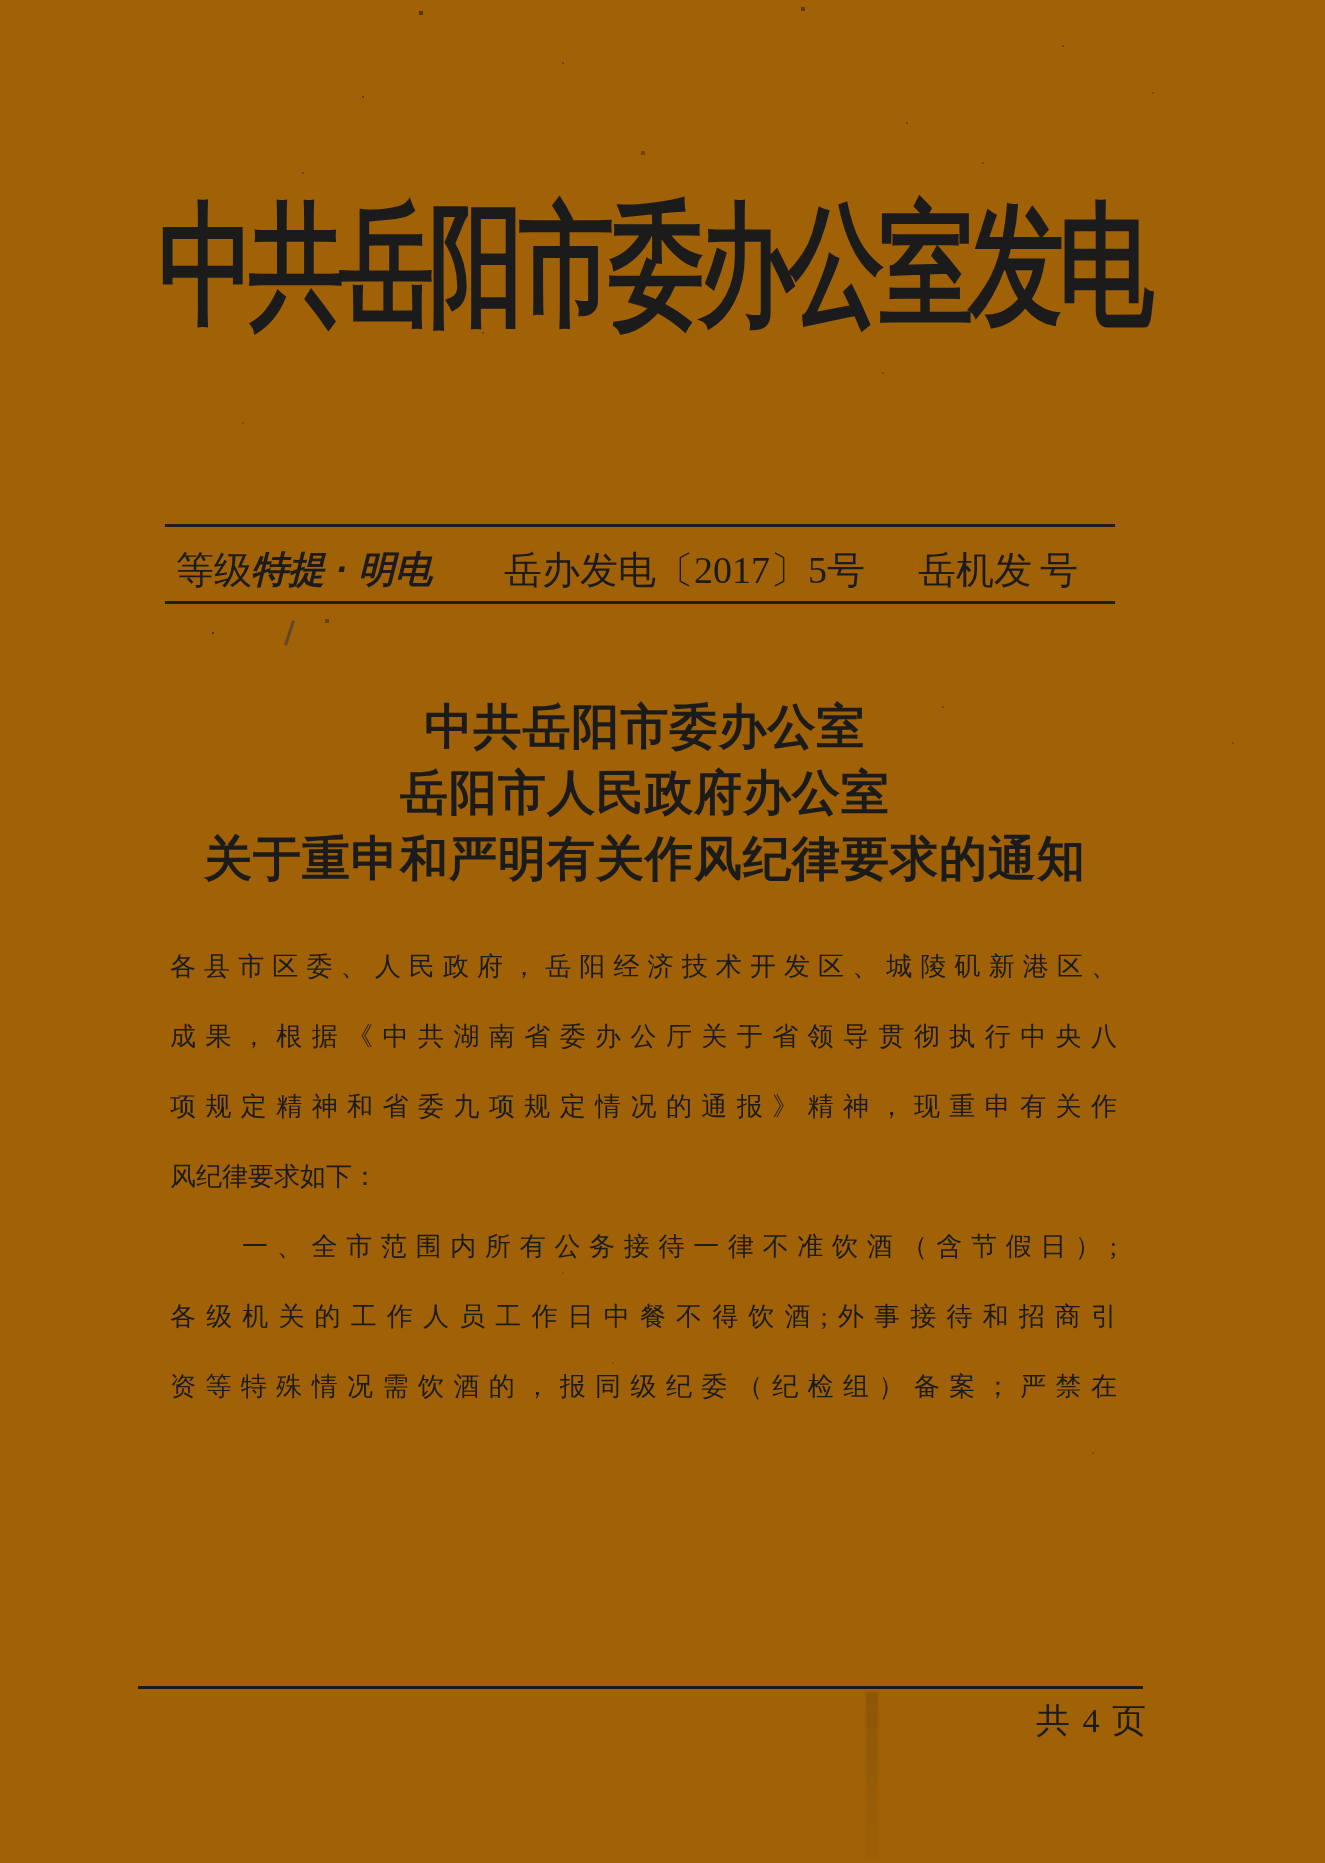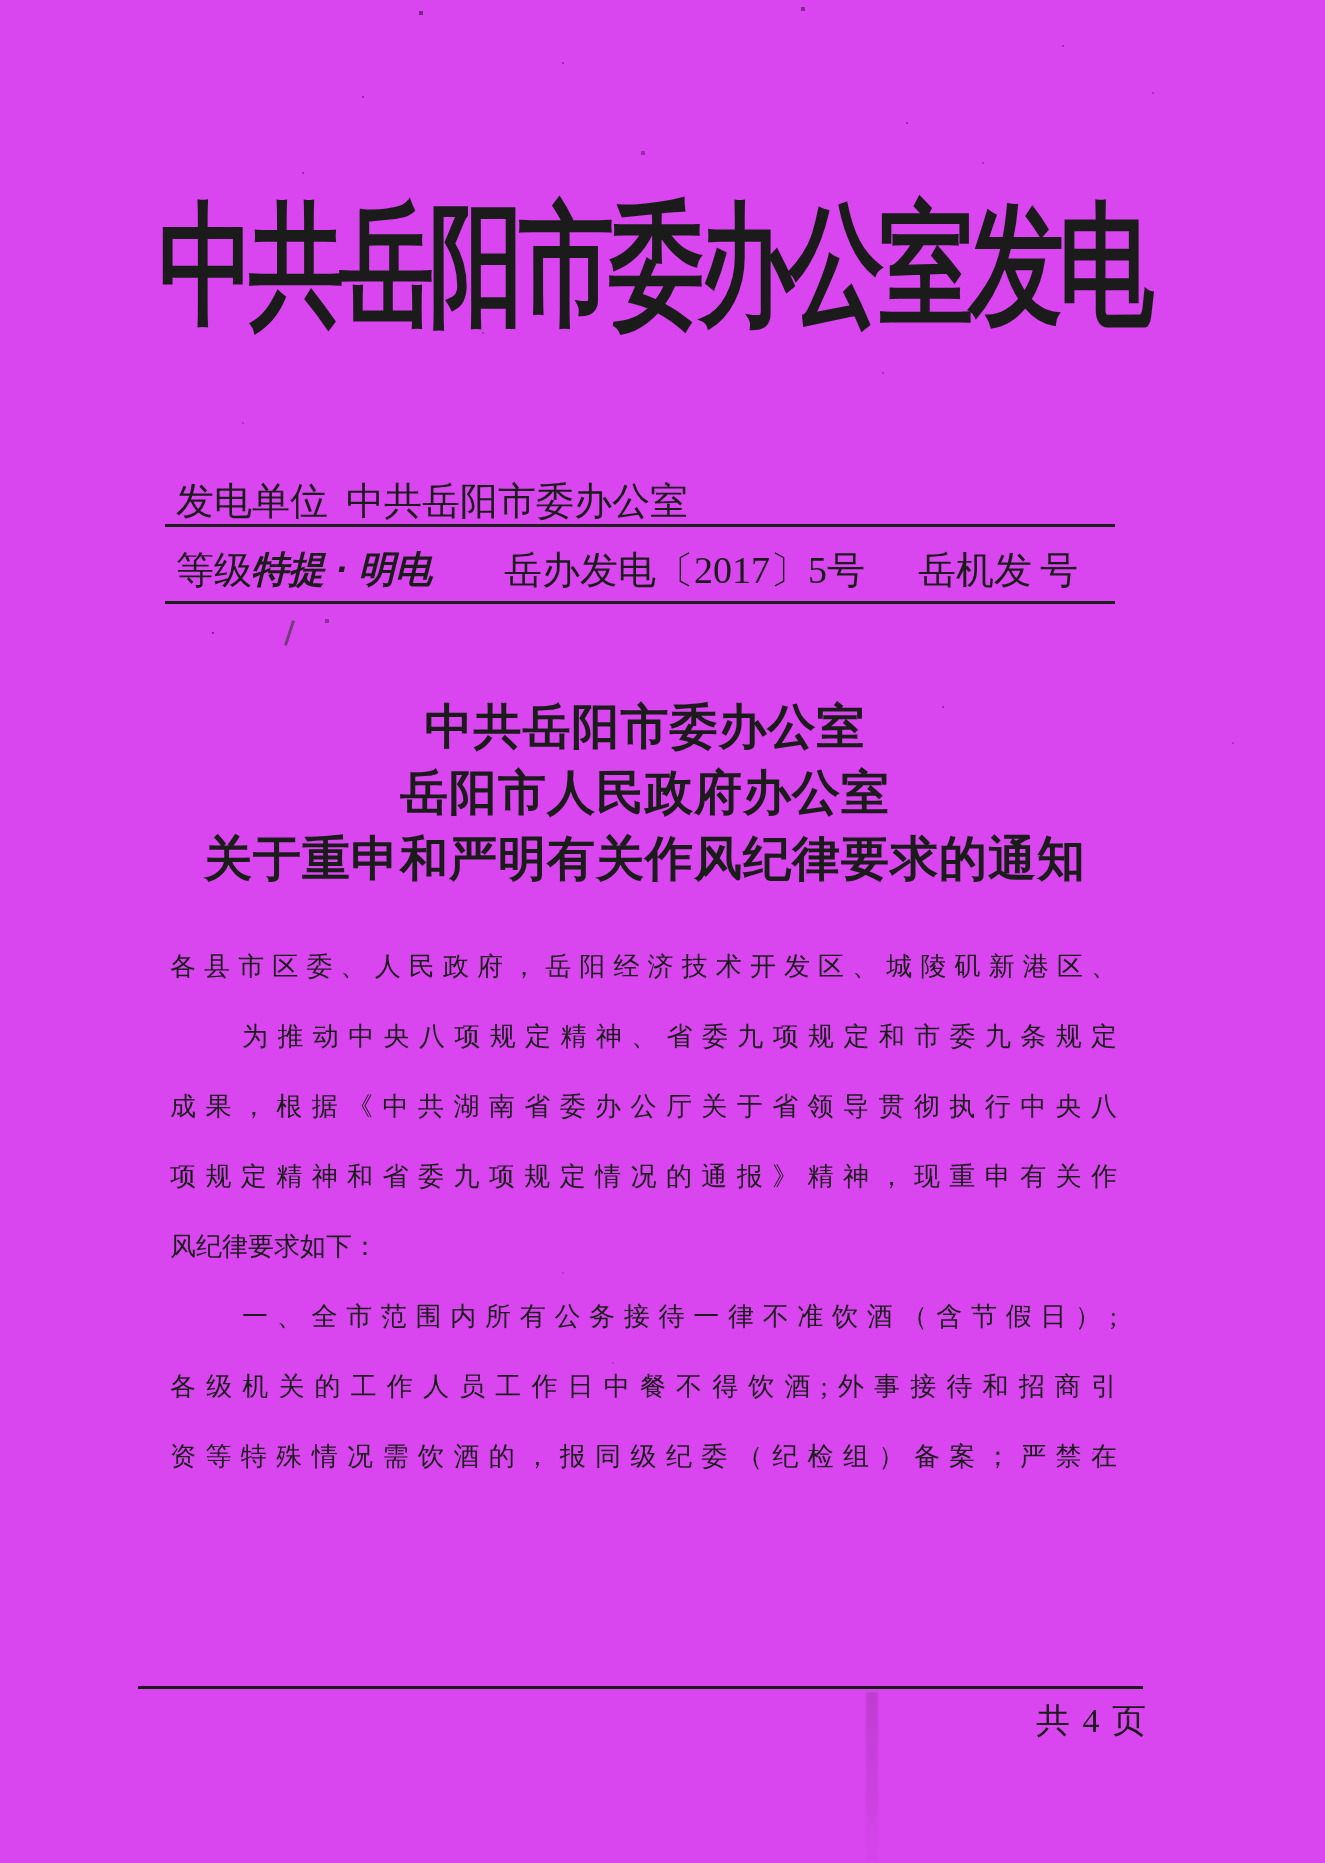--- a/index.html
+++ b/index.html
@@ -1,19 +1,19 @@
 <!DOCTYPE html>
 <html><head>
 <meta charset="utf-8">
 <style>
   html,body { margin:0; padding:0; background:#ffffff; }
   .page {
     position:relative;
     width:1325px; height:1863px;
-    background:#d946ef;
+    background:#a16207;
     color:#1b1b1b;
     font-family:"Liberation Serif", serif;
     overflow:hidden;
   }
   .page * { box-sizing:border-box; }
 
   
   .agency-header {
     position:absolute;
     top:200px; left:0; width:1308px;
@@ -119,23 +119,20 @@
 <body>
 
 <div class="page">
 
   <div class="speckles"></div>
   <div class="slash-mark"></div>
   <div class="smudge"></div>
 
   <div class="agency-header">中共岳阳市委办公室发电</div>
 
-  <div class="form-row1">
-    <span class="label">发电单位</span><span class="value">中共岳阳市委办公室</span>
-  </div>
 
   <div class="rule rule-top"></div>
 
   <div class="form-row2">
     <span class="grade-label">等级</span>
     <span class="grade-value">特提 · 明电</span>
     <span class="doc-number">岳办发电〔2017〕5号</span>
     <span class="serial-label">岳机发</span>
     <span class="serial-suffix">号</span>
   </div>
@@ -143,21 +140,20 @@
   <div class="rule rule-bottom"></div>
 
   <div class="doc-title">
     <div>中共岳阳市委办公室</div>
     <div>岳阳市人民政府办公室</div>
     <div>关于重申和严明有关作风纪律要求的通知</div>
   </div>
 
   <div class="body-text">
     <div class="line j">各县市区委、人民政府，岳阳经济技术开发区、城陵矶新港区、</div>
-    <div class="line j indent">为推动中央八项规定精神、省委九项规定和市委九条规定</div>
     <div class="line j">成果，根据《中共湖南省委办公厅关于省领导贯彻执行中央八</div>
     <div class="line j">项规定精神和省委九项规定情况的通报》精神，现重申有关作</div>
     <div class="line">风纪律要求如下：</div>
     <div class="line j indent">一、全市范围内所有公务接待一律不准饮酒（含节假日）;</div>
     <div class="line j">各级机关的工作人员工作日中餐不得饮酒;外事接待和招商引</div>
     <div class="line j">资等特殊情况需饮酒的，报同级纪委（纪检组）备案；严禁在</div>
   </div>
 
   <div class="footer-rule"></div>
   <div class="page-count">共 4 页</div>

